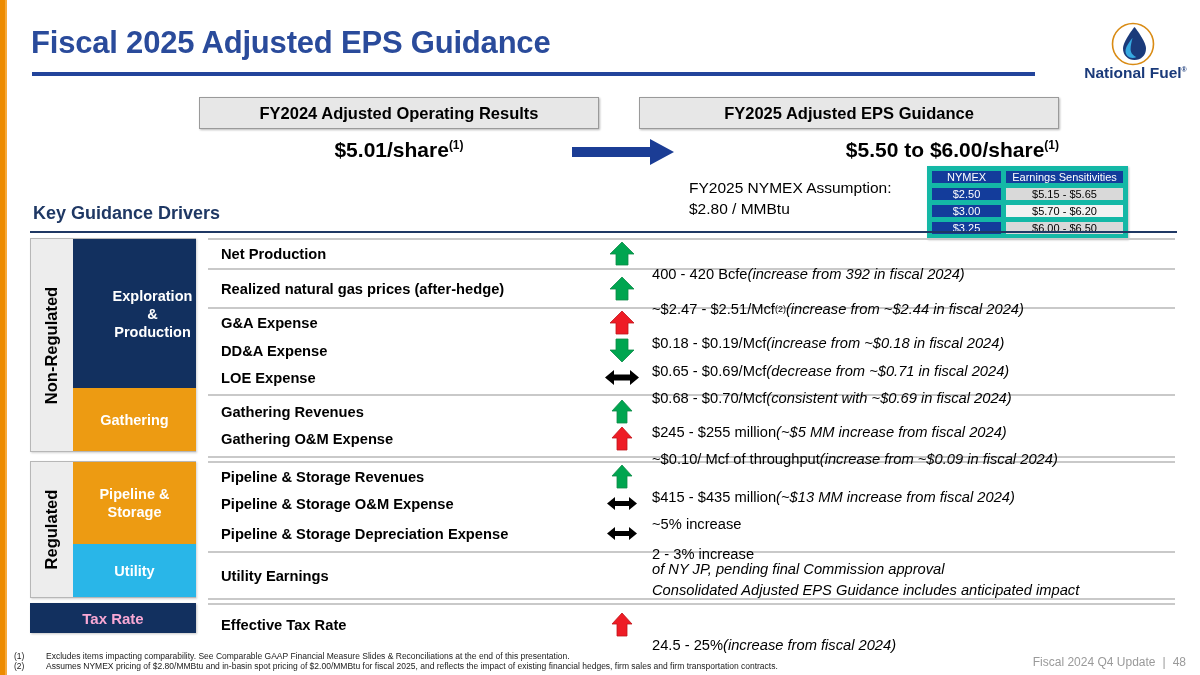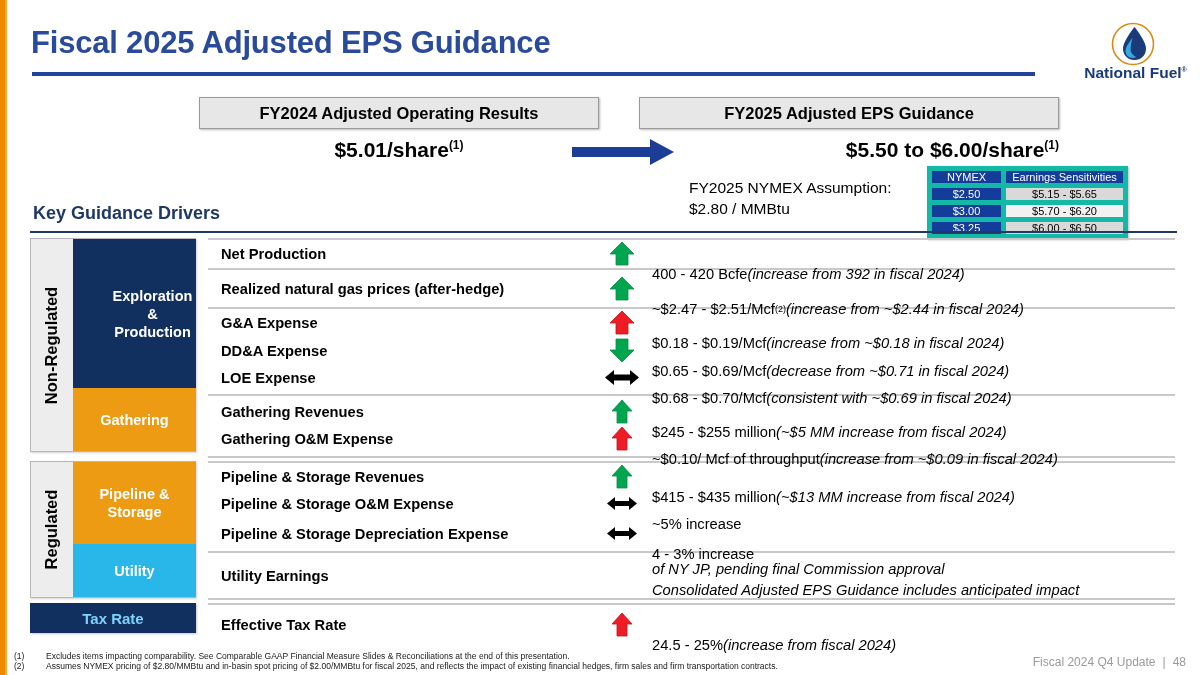--- a/index.html
+++ b/index.html
@@ -115,21 +115,21 @@
   .seg-ep   { background: #12305F; padding-left: 36px; }
   .seg-gath { background: #ED9B12; }
   .seg-ps   { background: #ED9B12; }
   .seg-util { background: #29B6E8; }
 
   #seg-nonreg { left: 30px; top: 238px; width: 166px; height: 214px; }
   #seg-reg    { left: 30px; top: 461px; width: 166px; height: 137px; }
 
   .tax-block {
     position: absolute; left: 30px; top: 603px; width: 166px; height: 30px;
-    background: #12305F; color: #7dd3fc; font-size: 15px; font-weight: bold;
+    background: #12305F; color: #f9a8d4; font-size: 15px; font-weight: bold;
     display: flex; align-items: center; justify-content: center;
     box-shadow: 1px 1px 2px rgba(0,0,0,0.22);
   }
 
   
   .row { position: absolute; left: 208px; height: 27px; }
   .row-label {
     position: absolute; left: 13px; top: 0; height: 27px;
     display: flex; align-items: center;
     font-size: 14.7px; font-weight: bold; color: #000; white-space: nowrap;
@@ -354,21 +354,21 @@
         <i></i>
       </div>
   </div>
 
   <div class="row" style="top:520px;">
     <div class="row-label">Pipeline &amp; Storage Depreciation Expense</div>
     <svg class="row-arrow" viewBox="0 0 36 25">
         <path d="M3 12.5 L11 6 L11 10 L25 10 L25 6 L33 12.5 L25 19 L25 15 L11 15 L11 19 Z" fill="#000000"></path>
       </svg>
     <div class="row-value">
-        <span>4 - 3% increase</span>
+        <span>2 - 3% increase</span>
         <i></i>
       </div>
   </div>
 
   <div class="row" style="top:562px;">
     <div class="row-label">Utility Earnings</div>
   </div>
   <div class="util-value" style="top:559px;">
     <div>of NY JP, pending final Commission approval</div>
     <div>Consolidated Adjusted EPS Guidance includes anticipated impact</div>

